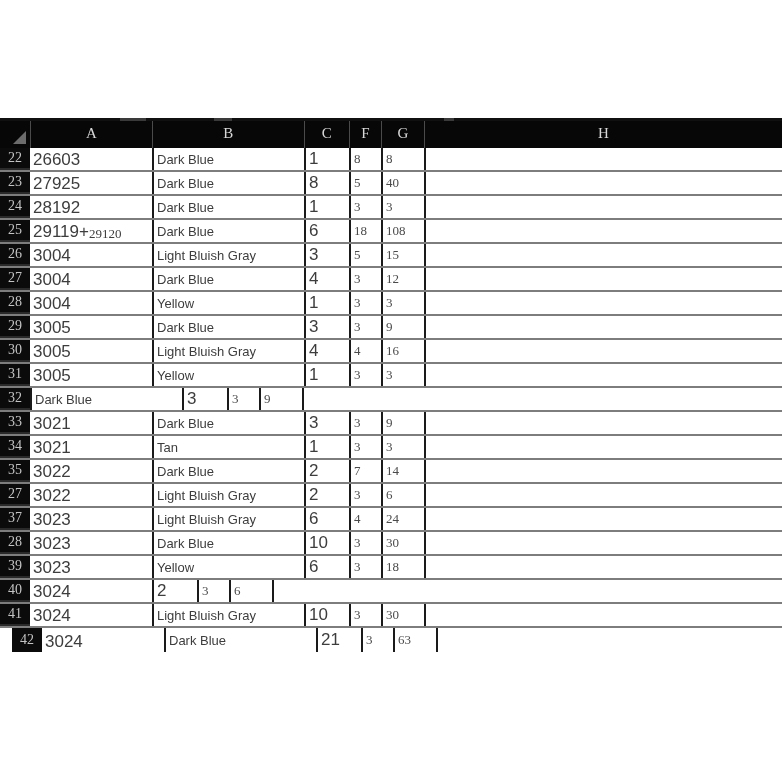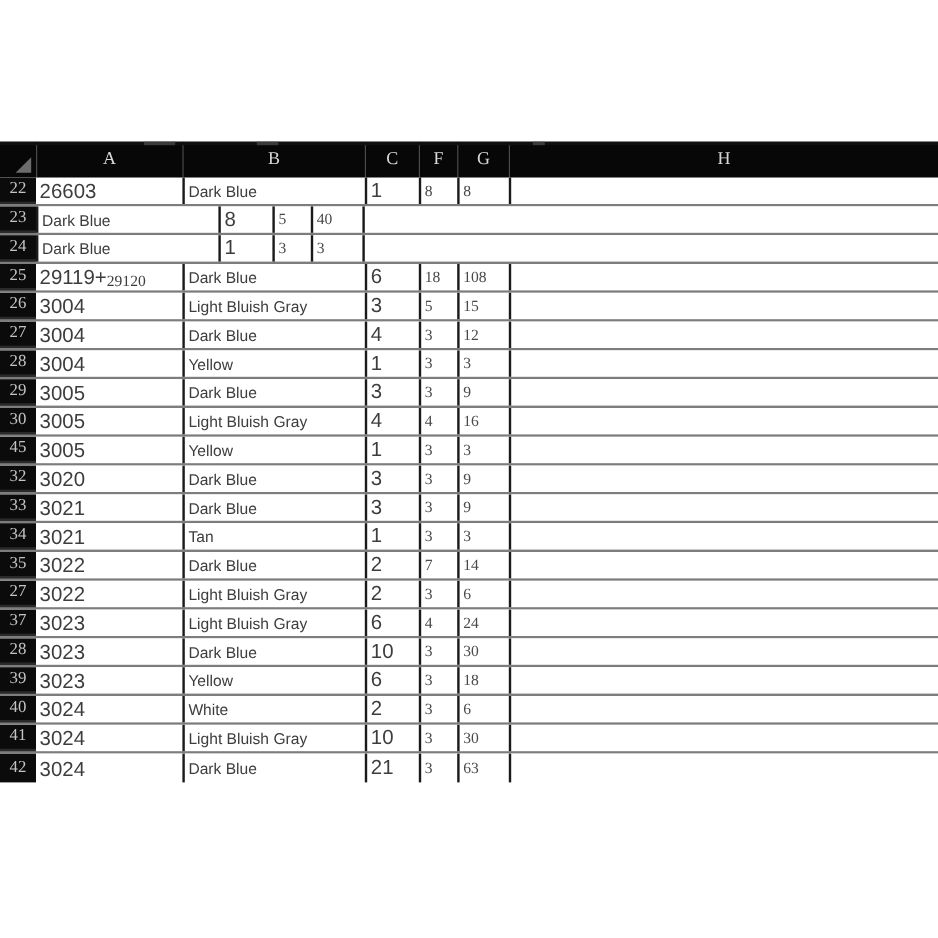--- a/index.html
+++ b/index.html
@@ -110,21 +110,21 @@
     background: #0b0b0b;
     color: #c4c4c4;
     font-family: "Liberation Serif", "DejaVu Serif", serif;
     font-size: 14px;
     display: flex;
     align-items: center;
     justify-content: center;
     box-sizing: border-box;
     border-bottom: 2px solid #2a2a2a;
   }
-  .row.last-row .rowhead { border-bottom: none; }
+  .row.last-row .rowhead { border-bottom: none; margin-left: 12px; }
 
   .cell {
     position: relative;
     display: flex;
     align-items: center;
     box-sizing: border-box;
     padding-left: 3px;
     overflow: hidden;
     white-space: nowrap;
     color: #3d3d3d;
@@ -182,28 +182,34 @@
           <span>26603</span>
         </div>
         <div class="cell cell-b vline">Dark Blue</div>
         <div class="cell cell-c vline">1</div>
         <div class="cell cell-f vline">8</div>
         <div class="cell cell-g vline">8</div>
         <div class="cell cell-h vline"></div>
       </div>
       <div class="row">
         <div class="rowhead">23</div>
+        <div class="cell cell-a">
+          <span>27925</span>
+        </div>
         <div class="cell cell-b vline">Dark Blue</div>
         <div class="cell cell-c vline">8</div>
         <div class="cell cell-f vline">5</div>
         <div class="cell cell-g vline">40</div>
         <div class="cell cell-h vline"></div>
       </div>
       <div class="row">
         <div class="rowhead">24</div>
+        <div class="cell cell-a">
+          <span>28192</span>
+        </div>
         <div class="cell cell-b vline">Dark Blue</div>
         <div class="cell cell-c vline">1</div>
         <div class="cell cell-f vline">3</div>
         <div class="cell cell-g vline">3</div>
         <div class="cell cell-h vline"></div>
       </div>
       <div class="row">
         <div class="rowhead">25</div>
         <div class="cell cell-a">
           <span>29119+</span>
@@ -264,35 +270,32 @@
         <div class="cell cell-a">
           <span>3005</span>
         </div>
         <div class="cell cell-b vline">Light Bluish Gray</div>
         <div class="cell cell-c vline">4</div>
         <div class="cell cell-f vline">4</div>
         <div class="cell cell-g vline">16</div>
         <div class="cell cell-h vline"></div>
       </div>
       <div class="row">
-        <div class="rowhead">45</div>
+        <div class="rowhead">31</div>
         <div class="cell cell-a">
           <span>3005</span>
         </div>
         <div class="cell cell-b vline">Yellow</div>
         <div class="cell cell-c vline">1</div>
         <div class="cell cell-f vline">3</div>
         <div class="cell cell-g vline">3</div>
         <div class="cell cell-h vline"></div>
       </div>
       <div class="row">
         <div class="rowhead">32</div>
-        <div class="cell cell-a">
-          <span>3020</span>
-        </div>
         <div class="cell cell-b vline">Dark Blue</div>
         <div class="cell cell-c vline">3</div>
         <div class="cell cell-f vline">3</div>
         <div class="cell cell-g vline">9</div>
         <div class="cell cell-h vline"></div>
       </div>
       <div class="row">
         <div class="rowhead">33</div>
         <div class="cell cell-a">
           <span>3021</span>
@@ -367,21 +370,20 @@
         <div class="cell cell-c vline">6</div>
         <div class="cell cell-f vline">3</div>
         <div class="cell cell-g vline">18</div>
         <div class="cell cell-h vline"></div>
       </div>
       <div class="row">
         <div class="rowhead">40</div>
         <div class="cell cell-a">
           <span>3024</span>
         </div>
-        <div class="cell cell-b vline">White</div>
         <div class="cell cell-c vline">2</div>
         <div class="cell cell-f vline">3</div>
         <div class="cell cell-g vline">6</div>
         <div class="cell cell-h vline"></div>
       </div>
       <div class="row">
         <div class="rowhead">41</div>
         <div class="cell cell-a">
           <span>3024</span>
         </div>

